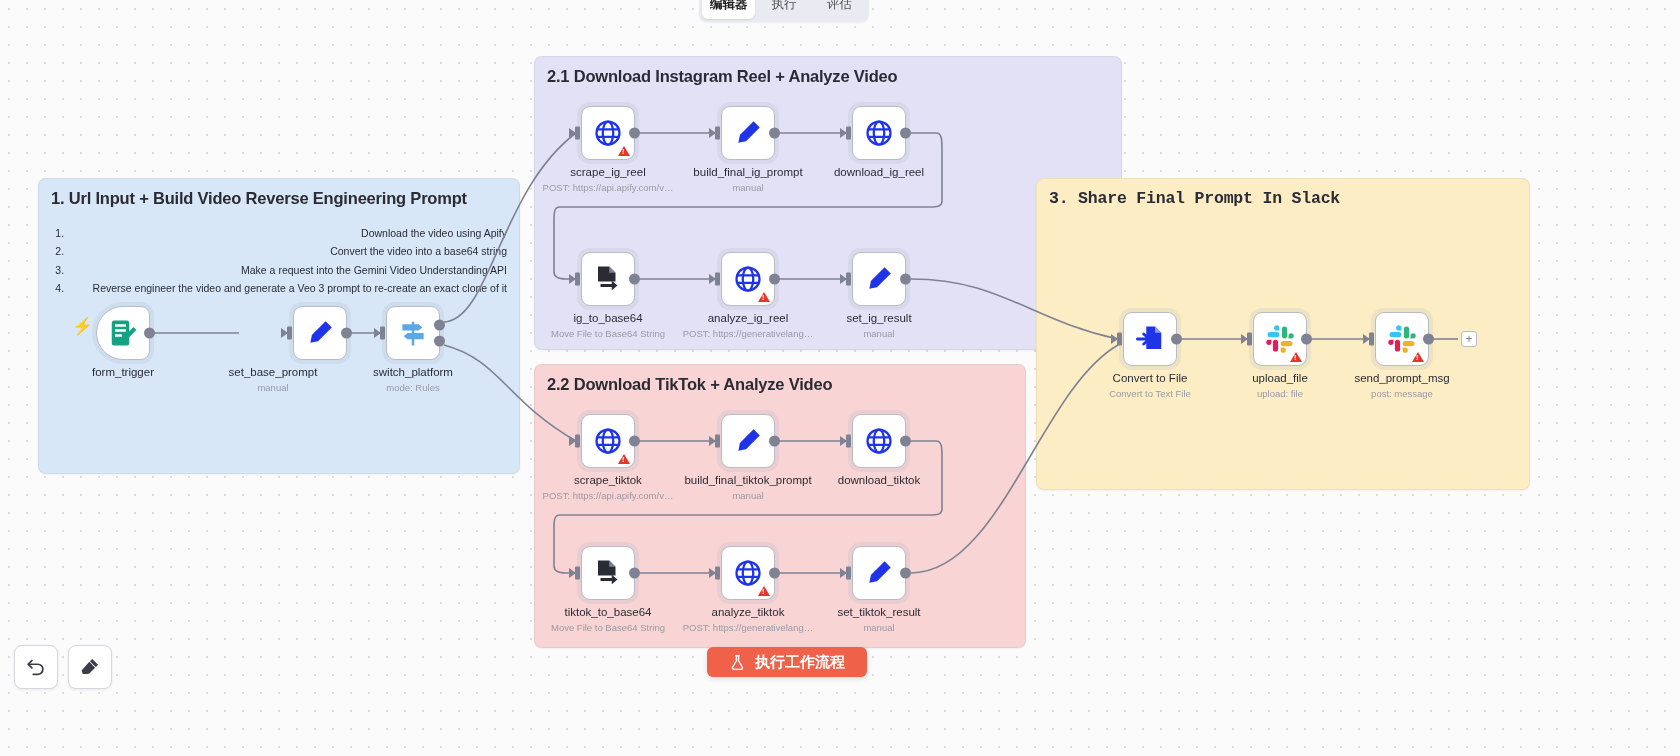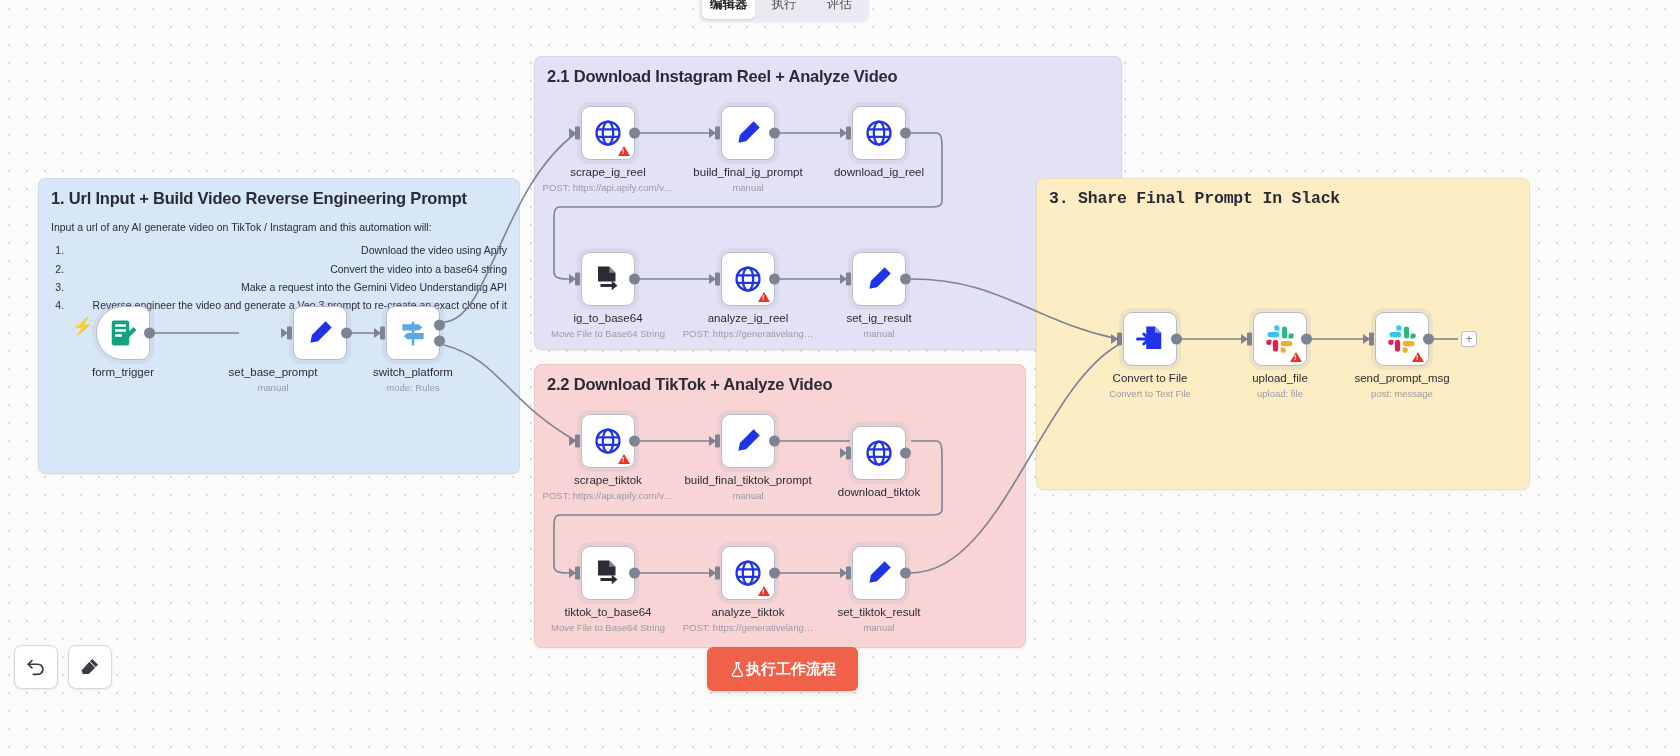--- a/index.html
+++ b/index.html
@@ -95,23 +95,23 @@
 
   
   .ctrl {
     position: absolute; width: 44px; height: 44px; background: #fff;
     border: 1px solid #d7d7de; border-radius: 8px;
     display: flex; align-items: center; justify-content: center;
     box-shadow: 0 1px 3px rgba(0,0,0,.08); cursor: pointer;
   }
   .exec-btn {
     position: absolute; left: 707px; top: 647px;
-    height: 44px; padding: 0 22px; background: #f0614a; color: #fff;
+    height: 30px; padding: 0 22px; background: #f0614a; color: #fff;
     border: none; border-radius: 6px; font-size: 15px; font-weight: 600;
-    display: flex; align-items: center; cursor: pointer;
+    display: flex; align-items: center; gap: 9px; cursor: pointer;
     font-family: Liberation Serif, serif;
     box-shadow: 0 2px 5px rgba(0,0,0,.12);
   }
   .plus-stub {
     position: absolute; left: 1461px; top: 331px; width: 16px; height: 16px;
     border: 1px solid #b9bcc6; border-radius: 3px; background: #fff;
     font-size: 12px; line-height: 14px; text-align: center; color: #7e8293;
   }
 </style>
 </head>
@@ -127,21 +127,20 @@
         <span>执行</span>
       </div>
     <div class="tab">
         <span>评估</span>
       </div>
   </div>
 
   <div class="group" style="left:38px; top:178px; width:482px; height:296px; background:#d7e7f7;">
     <div class="g-title">1. Url Input + Build Video Reverse Engineering Prompt</div>
     <div class="g-body">
-      <div>Input a url of any AI generate video on TikTok / Instagram and this automation will:</div>
       <ol>
         <li>Download the video using Apify</li>
         <li>Convert the video into a base64 string</li>
         <li>Make a request into the Gemini Video Understanding API</li>
         <li>Reverse engineer the video and generate a Veo 3 prompt to re-create an exact clone of it</li>
       </ol>
     </div>
   </div>
 
   <div class="group" style="left:534px; top:56px; width:588px; height:294px; background:#e3e1f5;">
@@ -346,21 +345,21 @@
       <span class="port in"></span>
       <svg class="ic" viewBox="0 0 24 24">
         <path d="M16.5 2.6l4.9 4.9-11 11-6.1 1.2 1.2-6.1z" fill="#1f34e8"></path>
       </svg>
       <span class="port out"></span>
     </div>
     <div class="label">build_final_tiktok_prompt</div>
     <div class="sub">manual</div>
   </div>
 
-  <div class="node" style="left:852px; top:414px;margin-top:12px;">
+  <div class="node" style="left:852px; top:414px;">
     <div class="box">
       <span class="arrowhead"></span>
       <span class="port in"></span>
       <svg class="ic" viewBox="0 0 24 24">
         <circle cx="12" cy="12" r="9.2" fill="none" stroke="#1f34e8" stroke-width="1.8"></circle>
         <ellipse cx="12" cy="12" rx="4.2" ry="9.2" fill="none" stroke="#1f34e8" stroke-width="1.8"></ellipse>
         <path d="M3 9h18M3 15h18" stroke="#1f34e8" stroke-width="1.8"></path>
       </svg>
       <span class="port out"></span>
     </div>

